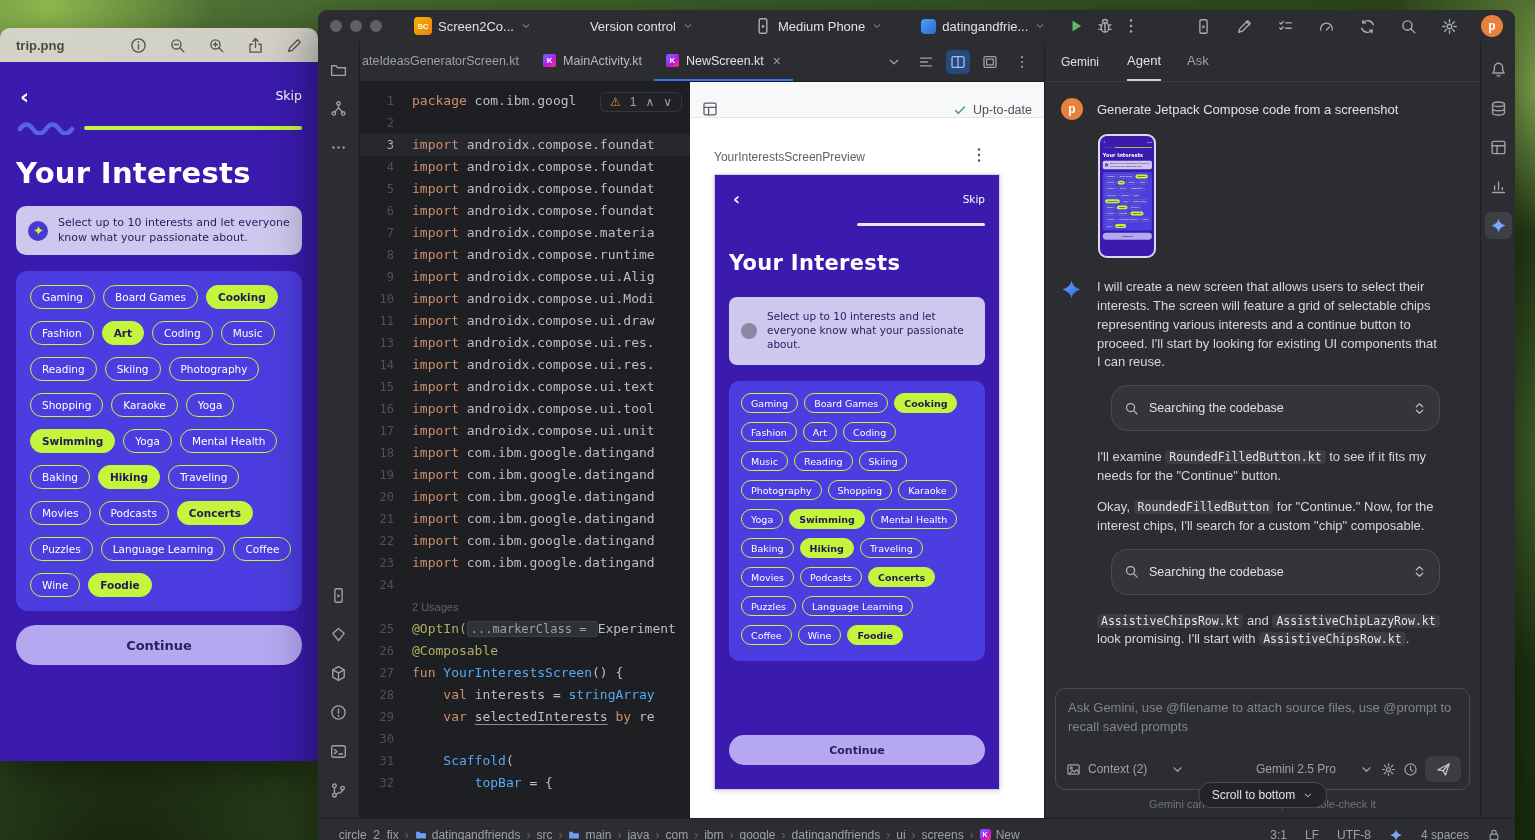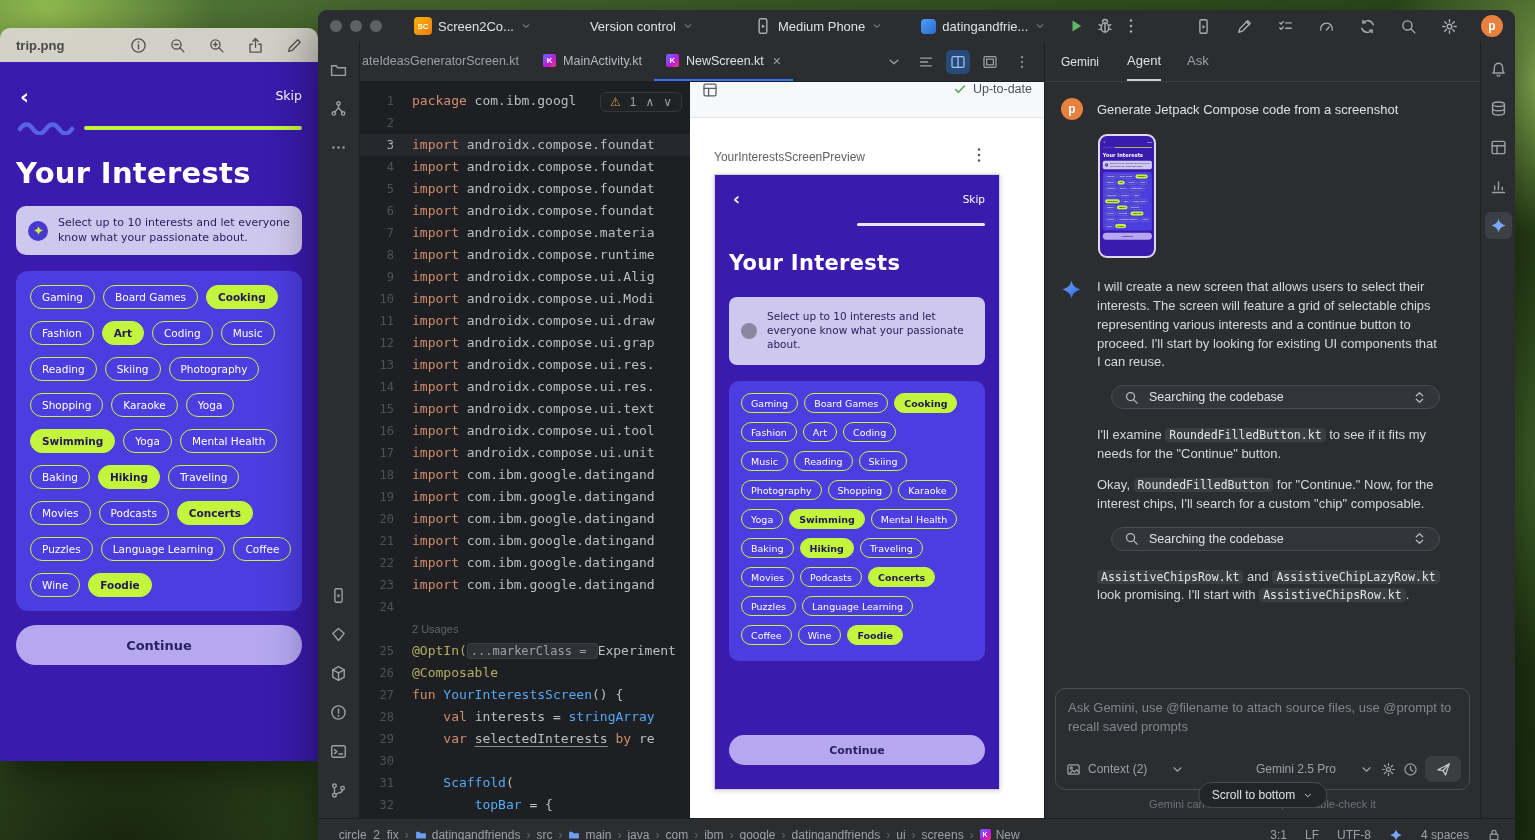--- a/index.html
+++ b/index.html
@@ -103,21 +103,21 @@
 .ctxt{white-space:pre}
 .kw{color:#cf8e6d}.pl{color:#bcbec4}.ann{color:#b3ae60}.fn{color:#56a8f5}.param{color:#57aaf7}
 .fold{background:#2e3135;border:1px solid #3b3e43;border-radius:3px;color:#9da0a8;padding:0 3px;font-size:12px}
 .ul{color:#bcbec4;text-underline-offset:3px;text-decoration-color:#7a7d83}
 .ulw{color:#bcbec4;text-decoration:underline;text-underline-offset:3px;text-decoration-color:#8a8d93}
 .inlay{color:#5f6368;font-size:11px;font-family:"Liberation Sans",sans-serif}
 #inspections{position:absolute;top:10px;right:8px;display:flex;gap:9px;align-items:center;background:#202225;border:1px solid #34363a;border-radius:6px;padding:2px 9px;font-family:"Liberation Sans",sans-serif;font-size:12px;color:#9da0a8}
 .warn{color:#d9a343}
 
 #preview-panel{flex:1;display:flex;flex-direction:column;background:#fff;min-width:0}
-.pp-toolbar{height:36px;background:#f7f8fa;border-bottom:1px solid #e3e5e8;display:flex;align-items:flex-start;padding:0 12px;color:#5b5e63}
+.pp-toolbar{height:36px;background:#f7f8fa;border-bottom:1px solid #e3e5e8;display:flex;align-items:flex-end;padding:0 12px;color:#5b5e63}
 .pp-toolbar .ico{width:16px;height:16px}
 .pp-status{margin-left:auto;display:flex;align-items:center;gap:6px;font-size:12.5px;color:#4e5257}
 .pp-status .ico{width:14px;height:14px}
 .pp-canvas{flex:1;position:relative;background:#fff}
 .pp-label{position:absolute;left:24px;top:32px;font-size:12px;color:#616161}
 .pp-kebab{position:absolute;right:56px;top:28px;width:18px;height:18px;color:#555}
 #prev-frame{position:absolute;left:24px;top:56px;width:286px;height:616px;background:#3a1bae;border:1px solid #d3d3d6;box-shadow:0 1px 5px rgba(0,0,0,.18)}
 
 #gemini{flex:1;min-width:0;display:flex;flex-direction:column;position:relative;background:#2b2d30}
 .gem-header{height:40px;display:flex;align-items:center;padding:0 16px;gap:28px;border-bottom:1px solid #393b40;flex:none}
@@ -129,21 +129,21 @@
 .gb-user .avatar{flex:none}
 .gb-user-text{font-size:13px;color:#dfe1e5}
 .thumb{width:58px;height:124px;margin:10px 0 12px 53px;border:2px solid #ded9ef;border-radius:9px;overflow:hidden;position:relative;background:#3a1bae}
 .thumb-inner{width:318px;height:699px;transform:scale(.172);transform-origin:0 0;position:relative}
 .gb-ai{display:flex;gap:12px;padding:8px 36px 4px 16px}
 .gb-spark{width:24px;flex:none;padding-top:1px}
 .gb-spark svg{width:21px;height:21px}
 .gb-gutter{width:24px;flex:none}
 .gb-text{font-size:13px;line-height:1.45;color:#d5d7db}
 .gb-text code, .tool-label code{font-family:"DejaVu Sans Mono",monospace;font-size:11.5px;background:rgba(255,255,255,.08);padding:0 4px;border-radius:4px;color:#e3e5e9}
-.gb-tool{margin:9px 40px 9px 66px;height:24px;border:1px solid #4a4c50;background:#33353a;border-radius:16px;display:flex;align-items:center;gap:10px;padding:0 12px;color:#dfe1e5;font-size:12.5px}
+.gb-tool{margin:9px 40px 9px 66px;height:46px;border:1px solid #4a4c50;background:#33353a;border-radius:16px;display:flex;align-items:center;gap:10px;padding:0 12px;color:#dfe1e5;font-size:12.5px}
 .gb-tool .ico{width:15px;height:15px;color:#b9bcc2;flex:none}
 .tool-label{white-space:nowrap;overflow:hidden}
 .updown{margin-left:auto;width:13px;height:13px;color:#9da0a8;flex:none}
 #scroll-pill{position:absolute;left:50%;transform:translateX(-50%);bottom:10px;display:flex;align-items:center;gap:7px;background:#222427;border:1px solid #4a4c50;color:#dfe1e5;font-size:12px;border-radius:14px;padding:5px 13px;z-index:5}
 #scroll-pill .ico{width:11px;height:11px}
 .gem-input{margin:6px 10px 0;border:1px solid #4a4c50;border-radius:10px;height:102px;position:relative;flex:none}
 .gem-placeholder{padding:10px 12px;color:#81858c;font-size:13px;line-height:1.45}
 .input-row{position:absolute;left:10px;right:8px;bottom:7px;display:flex;align-items:center;gap:7px;color:#9da0a8;font-size:12px}
 .input-row .ico{width:15px;height:15px}
 .ir-group{display:flex;align-items:center;gap:23px}
@@ -544,21 +544,20 @@
                 <div class="crow"><span class="ln">2</span><span class="ctxt"></span></div>
                 <div class="crow active"><span class="ln">3</span><span class="ctxt"><span class="kw">import</span><span class="pl"> androidx.compose.foundat</span></span></div>
                 <div class="crow"><span class="ln">4</span><span class="ctxt"><span class="kw">import</span><span class="pl"> androidx.compose.foundat</span></span></div>
                 <div class="crow"><span class="ln">5</span><span class="ctxt"><span class="kw">import</span><span class="pl"> androidx.compose.foundat</span></span></div>
                 <div class="crow"><span class="ln">6</span><span class="ctxt"><span class="kw">import</span><span class="pl"> androidx.compose.foundat</span></span></div>
                 <div class="crow"><span class="ln">7</span><span class="ctxt"><span class="kw">import</span><span class="pl"> androidx.compose.materia</span></span></div>
                 <div class="crow"><span class="ln">8</span><span class="ctxt"><span class="kw">import</span><span class="pl"> androidx.compose.runtime</span></span></div>
                 <div class="crow"><span class="ln">9</span><span class="ctxt"><span class="kw">import</span><span class="pl"> androidx.compose.ui.Alig</span></span></div>
                 <div class="crow"><span class="ln">10</span><span class="ctxt"><span class="kw">import</span><span class="pl"> androidx.compose.ui.Modi</span></span></div>
                 <div class="crow"><span class="ln">11</span><span class="ctxt"><span class="kw">import</span><span class="pl"> androidx.compose.ui.draw</span></span></div>
-                <div class="crow"><span class="ln">12</span><span class="ctxt"><span class="kw">import</span><span class="pl"> androidx.compose.ui.grap</span></span></div>
                 <div class="crow"><span class="ln">13</span><span class="ctxt"><span class="kw">import</span><span class="pl"> androidx.compose.ui.res.</span></span></div>
                 <div class="crow"><span class="ln">14</span><span class="ctxt"><span class="kw">import</span><span class="pl"> androidx.compose.ui.</span><span class="ul">res.</span></span></div>
                 <div class="crow"><span class="ln">15</span><span class="ctxt"><span class="kw">import</span><span class="pl"> androidx.compose.ui.text</span></span></div>
                 <div class="crow"><span class="ln">16</span><span class="ctxt"><span class="kw">import</span><span class="pl"> androidx.compose.ui.tool</span></span></div>
                 <div class="crow"><span class="ln">17</span><span class="ctxt"><span class="kw">import</span><span class="pl"> androidx.compose.ui.unit</span></span></div>
                 <div class="crow"><span class="ln">18</span><span class="ctxt"><span class="kw">import</span><span class="pl"> com.ibm.google.datingand</span></span></div>
                 <div class="crow"><span class="ln">19</span><span class="ctxt"><span class="kw">import</span><span class="pl"> com.ibm.google.datingand</span></span></div>
                 <div class="crow"><span class="ln">20</span><span class="ctxt"><span class="kw">import</span><span class="pl"> com.ibm.google.datingand</span></span></div>
                 <div class="crow"><span class="ln">21</span><span class="ctxt"><span class="kw">import</span><span class="pl"> com.ibm.google.datingand</span></span></div>
                 <div class="crow"><span class="ln">22</span><span class="ctxt"><span class="kw">import</span><span class="pl"> com.ibm.google.datingand</span></span></div>

